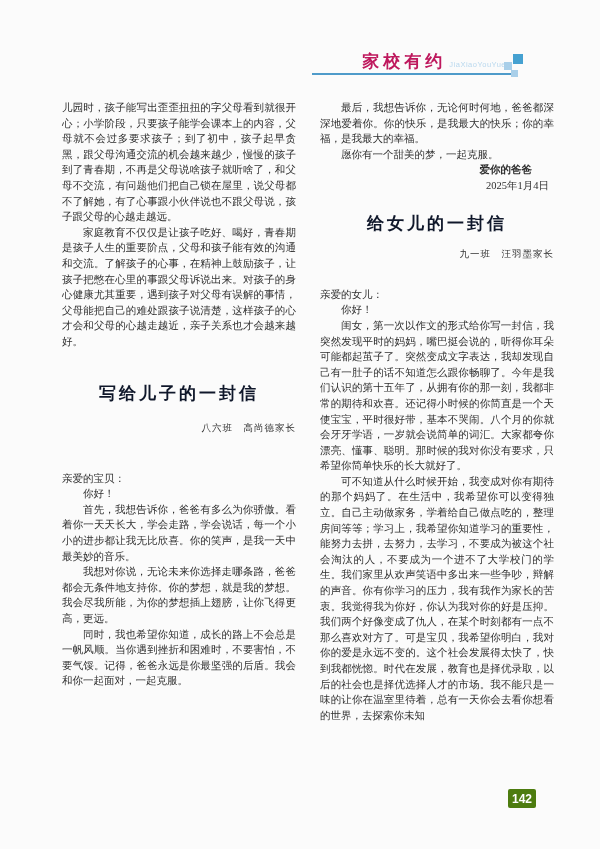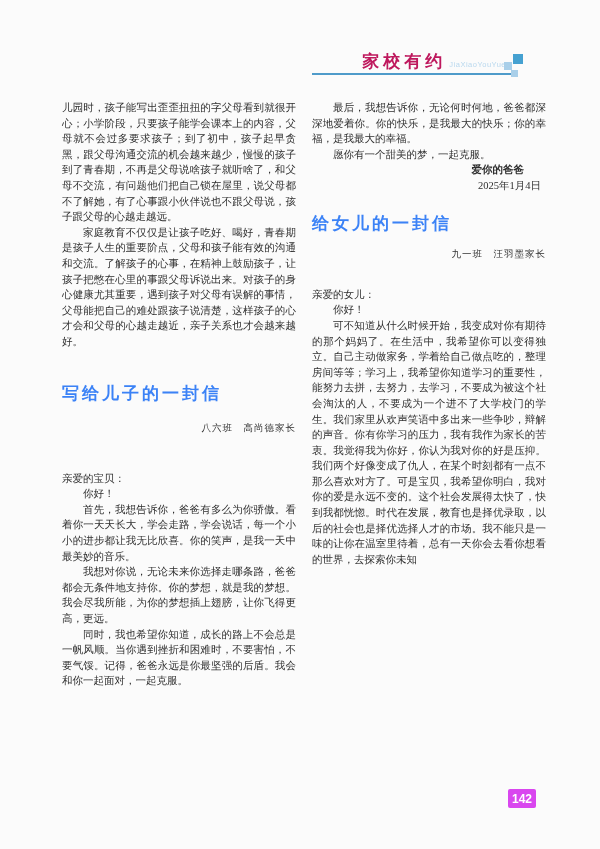--- a/index.html
+++ b/index.html
@@ -41,49 +41,49 @@
   
   .col {
     position: absolute;
     top: 100px;
     width: 234px;
     font-size: 10.5px;
     line-height: 15.6px;
     text-align: justify;
   }
   .col-left  { left: 62px; }
-  .col-right { left: 312px; }
+  .col-right { left: 320px; }
   .col p { margin: 0; }
   .indent { text-indent: 2em; }
 
   .article-title {
     font-size: 17px; font-weight: 600; letter-spacing: 3px;
-    text-align: left; text-indent: 0;
+    text-align: center; text-indent: 0;
     margin-top: 36px; margin-bottom: 20px;
-    color: #3b82f6;
+    color: #0f172a;
   }
   .title-2 { margin-top: 22px; margin-bottom: 16px; }
   .byline {
     font-size: 9.5px; letter-spacing: 1px;
     text-align: right; text-indent: 0;
     margin-bottom: 34px;
     color: #333;
   }
   .byline-2 { margin-bottom: 24px; }
 
   .sig { text-align: right; text-indent: 0; }
   .sig-name { margin-top: 22px; padding-right: 22px; font-weight: bold; }
   .sig-date { margin-top: 10px; padding-right: 5px; }
 
   
   .page-badge {
     position: absolute;
     left: 508px; top: 789px;
     width: 28px; height: 19px;
-    background: #d946ef;
+    background: #4d7c0f;
     color: #ffffff;
     font-family: "Liberation Sans", "DejaVu Sans", sans-serif;
     font-size: 12px; font-weight: bold;
     display: flex; align-items: center; justify-content: center;
     border-radius: 2px;
   }
 </style>
 </head>
 <body>
 
@@ -115,16 +115,17 @@
   <p class="indent">愿你有一个甜美的梦，一起克服。</p>
 
   <p class="sig sig-name">爱你的爸爸</p>
   <p class="sig sig-date">2025年1月4日</p>
 
   <h2 class="article-title title-2">给女儿的一封信</h2>
   <div class="byline byline-2">九一班　汪羽墨家长</div>
 
   <p>亲爱的女儿：</p>
   <p class="indent">你好！</p>
+  <p class="indent">闺女，第一次以作文的形式给你写一封信，我突然发现平时的妈妈，嘴巴挺会说的，听得你耳朵可能都起茧子了。突然变成文字表达，我却发现自己有一肚子的话不知道怎么跟你畅聊了。今年是我们认识的第十五年了，从拥有你的那一刻，我都非常的期待和欢喜。还记得小时候的你简直是一个天使宝宝，平时很好带，基本不哭闹。八个月的你就会牙牙学语，一岁就会说简单的词汇。大家都夸你漂亮、懂事、聪明。那时候的我对你没有要求，只希望你简单快乐的长大就好了。</p>
   <p class="indent">可不知道从什么时候开始，我变成对你有期待的那个妈妈了。在生活中，我希望你可以变得独立。自己主动做家务，学着给自己做点吃的，整理房间等等；学习上，我希望你知道学习的重要性，能努力去拼，去努力，去学习，不要成为被这个社会淘汰的人，不要成为一个进不了大学校门的学生。我们家里从欢声笑语中多出来一些争吵，辩解的声音。你有你学习的压力，我有我作为家长的苦衷。我觉得我为你好，你认为我对你的好是压抑。我们两个好像变成了仇人，在某个时刻都有一点不那么喜欢对方了。可是宝贝，我希望你明白，我对你的爱是永远不变的。这个社会发展得太快了，快到我都恍惚。时代在发展，教育也是择优录取，以后的社会也是择优选择人才的市场。我不能只是一味的让你在温室里待着，总有一天你会去看你想看的世界，去探索你未知</p>
 </div>
 
 <div class="page-badge">142</div>
 
 </body></html>

